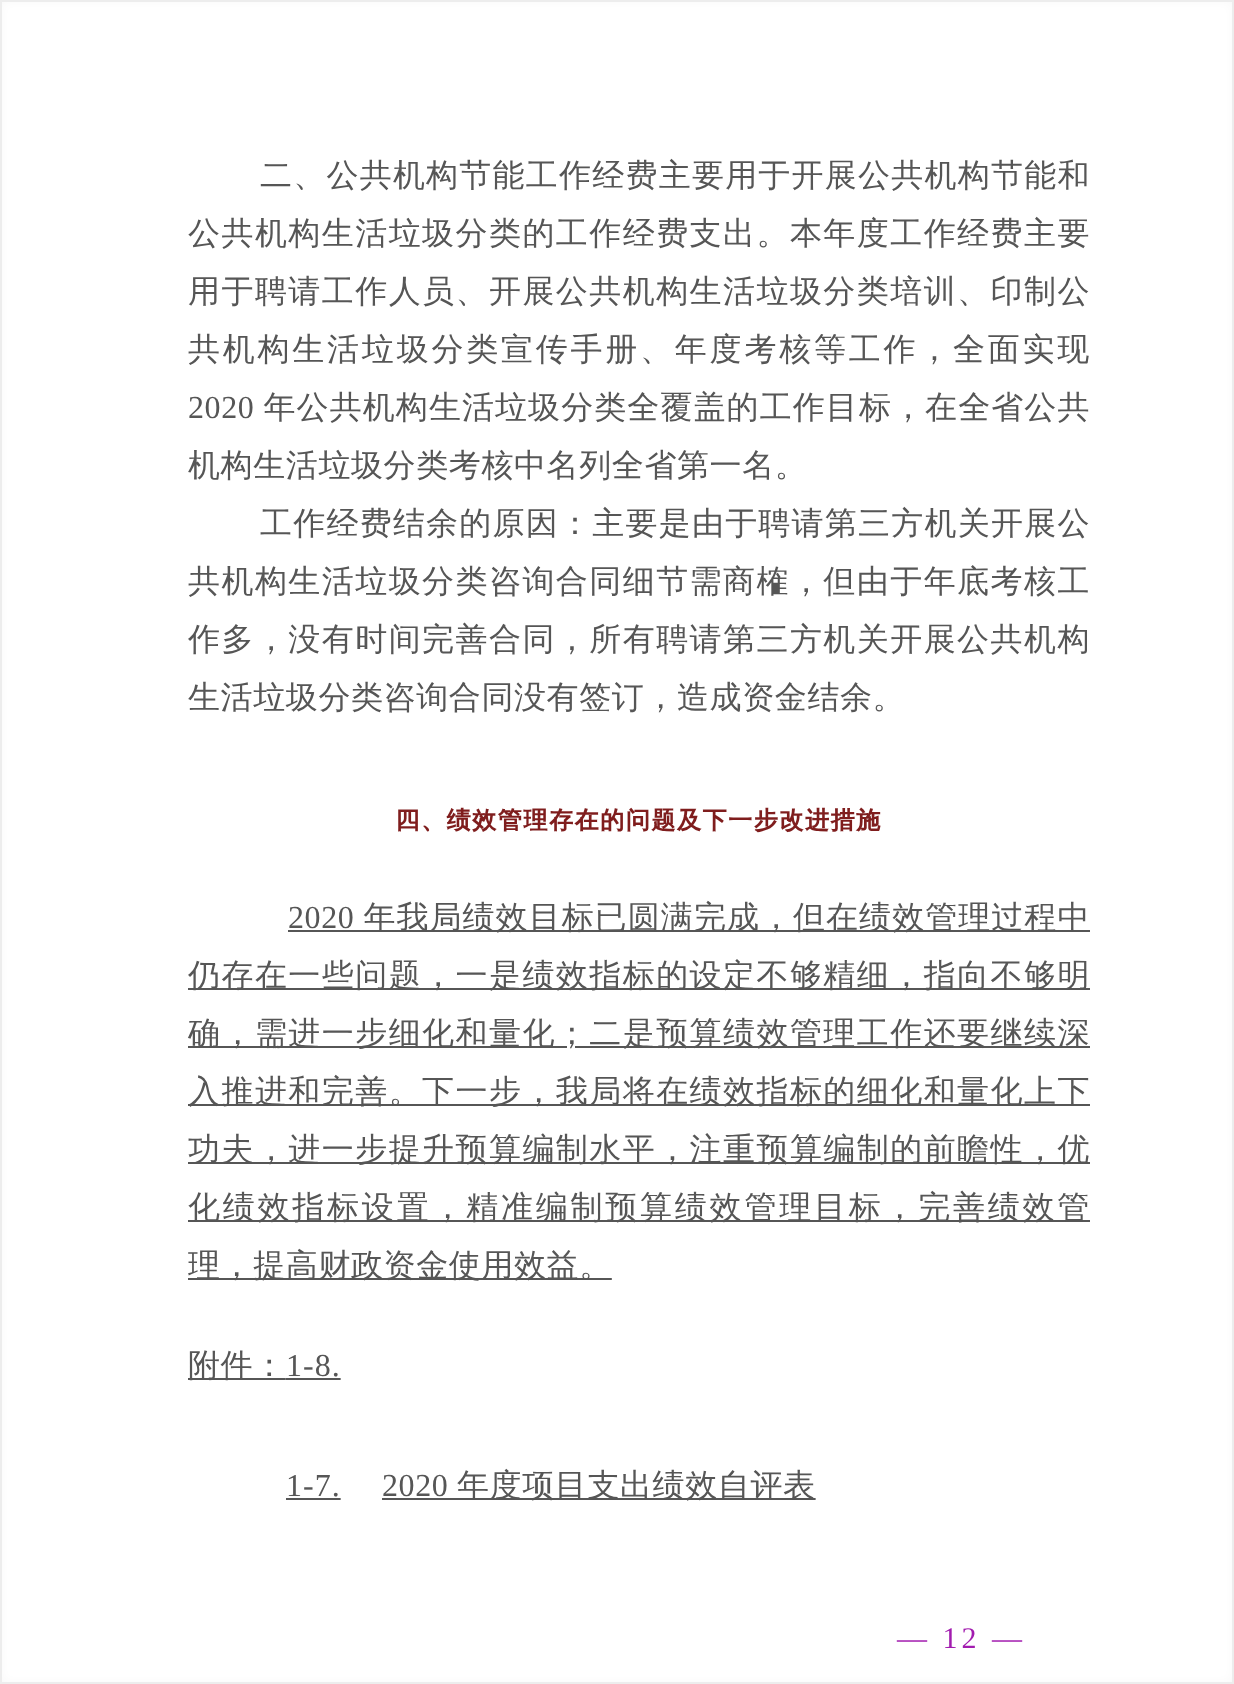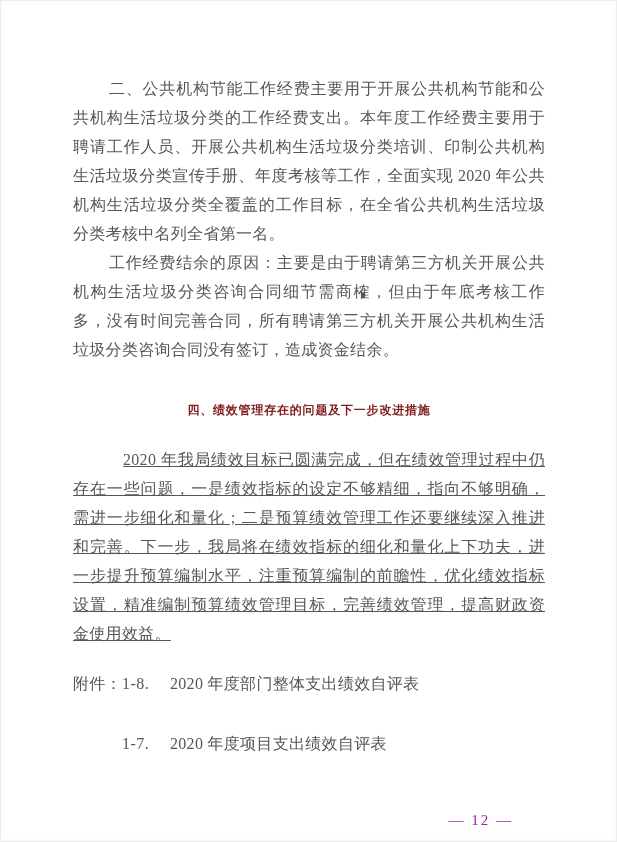--- a/index.html
+++ b/index.html
@@ -19,20 +19,21 @@
     overflow: hidden;
   }
   .body-text {
     font-family: "Liberation Serif", "DejaVu Serif", serif;
     font-size: 16px;
     line-height: 29px;
     color: #565656;
     letter-spacing: 0.3px;
     text-align: justify;
     text-justify: inter-character;
+    margin-left: 21px;
   }
   p.para {
     margin: 0;
     text-indent: 36px;
   }
   p.para-num {
     margin: 0;
     text-indent: 50px;
     text-decoration: underline;
   }
@@ -41,20 +42,21 @@
     font-size: 12px;
     font-weight: bold;
     color: #7f1d1d;
     letter-spacing: 0.8px;
     line-height: 29px;
     margin: 32px 0 20px 0;
     text-align: center;
   }
   .attachments {
     margin-top: 21px;
+    text-decoration: underline;
   }
   .attachment-row {
     display: flex;
     align-items: flex-start;
     line-height: 29px;
   }
   .attachment-row + .attachment-row {
     margin-top: 31px;
   }
   .attachment-label {
@@ -96,21 +98,20 @@
 
     <h2 class="section-heading">四、绩效管理存在的问题及下一步改进措施</h2>
 
     <p class="para-num">2020 年我局绩效目标已圆满完成，但在绩效管理过程中仍存在一些问题，一是绩效指标的设定不够精细，指向不够明确，需进一步细化和量化；二是预算绩效管理工作还要继续深入推进和完善。下一步，我局将在绩效指标的细化和量化上下功夫，进一步提升预算编制水平，注重预算编制的前瞻性，优化绩效指标设置，精准编制预算绩效管理目标，完善绩效管理，提高财政资金使用效益。</p>
 
     <div class="attachments">
 
       <div class="attachment-row">
         <span class="attachment-label">附件：</span>
         <span class="attachment-number">1-8.</span>
-        <span class="attachment-title">2020 年度部门整体支出绩效自评表</span>
       </div>
 
       <div class="attachment-row">
         <span class="attachment-spacer"></span>
         <span class="attachment-number">1-7.</span>
         <span class="attachment-title">2020 年度项目支出绩效自评表</span>
       </div>
 
     </div>
 

